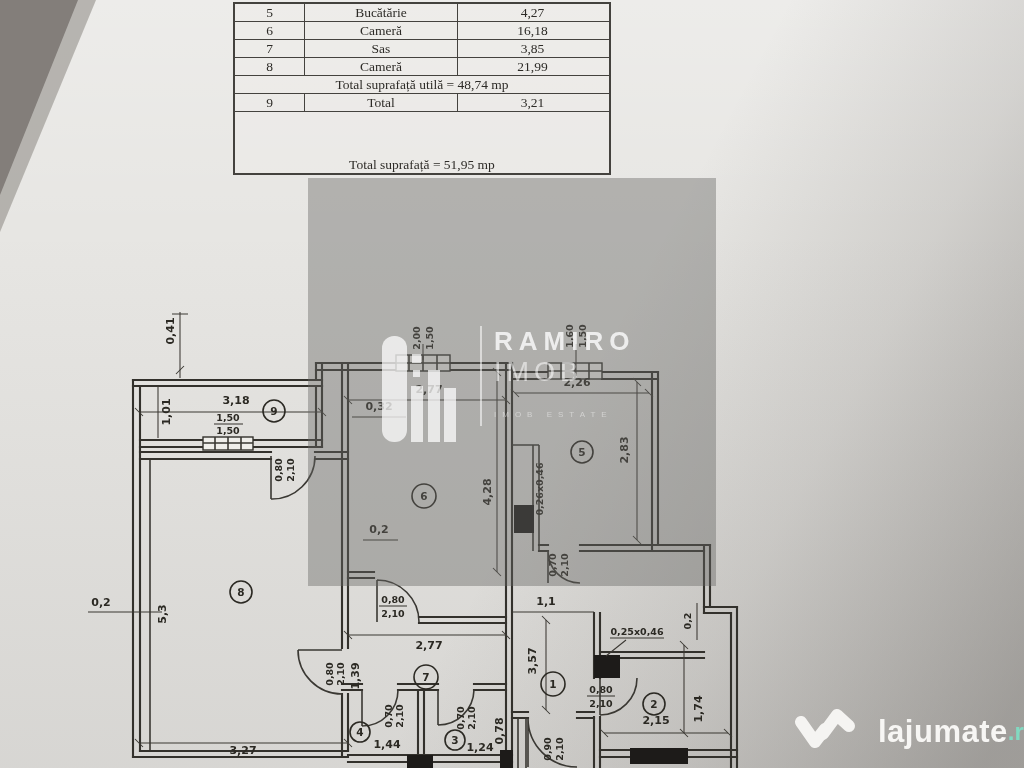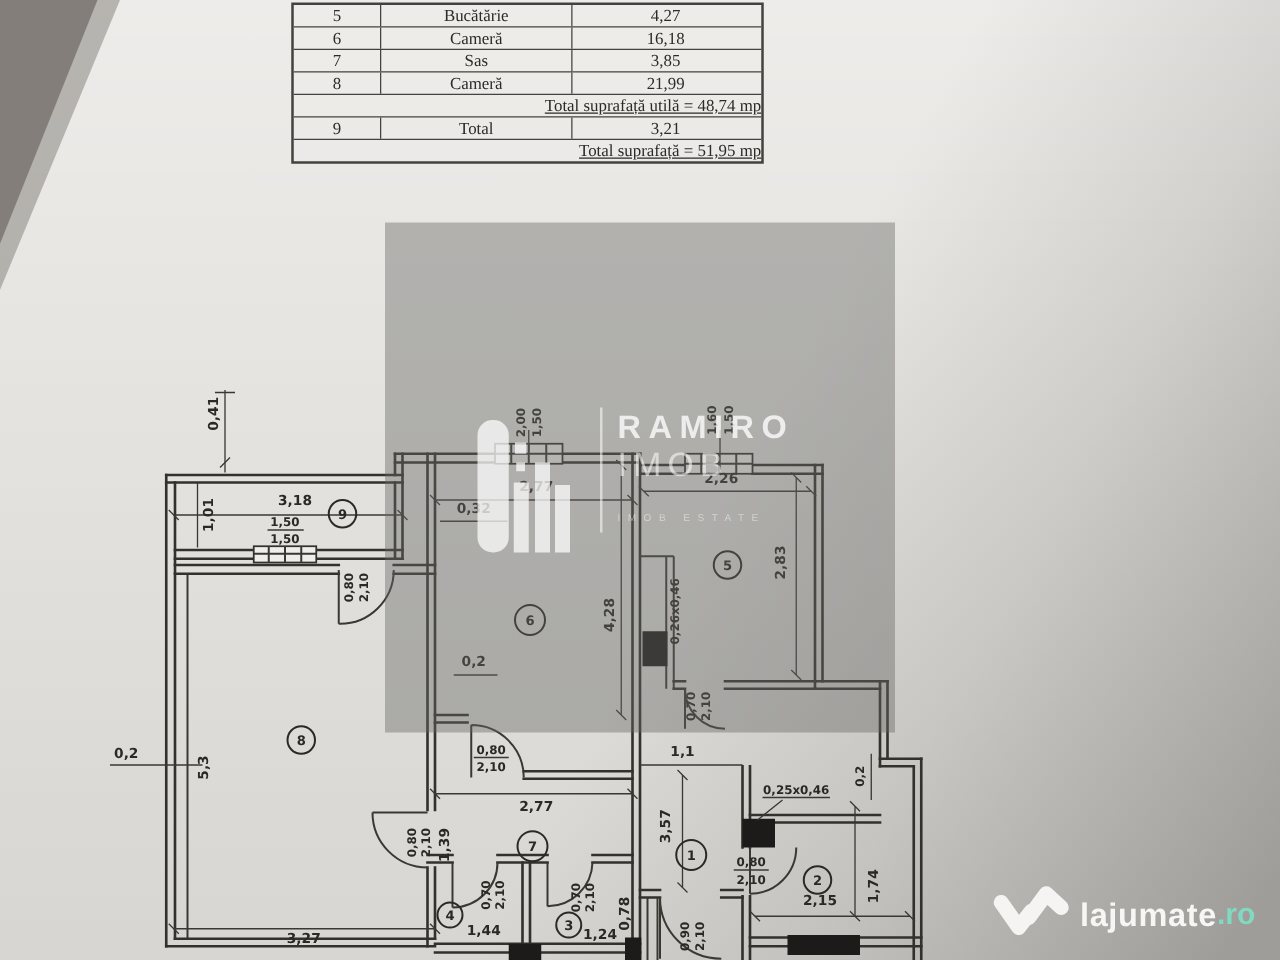--- a/index.html
+++ b/index.html
@@ -17,21 +17,21 @@
   .sheet-table{
     position:absolute;left:233px;top:2px;width:374px;
     border:2px solid #44423e;
     font-family:"Liberation Serif",serif;font-size:13.5px;color:#2d2b27;
     background:rgba(240,239,235,0.35);
   }
   .t-row{display:grid;grid-template-columns:70px 153px 149px;border-bottom:1px solid #44423e;}
   .t-row:last-child{border-bottom:none;}
   .t-cell{height:17px;line-height:17px;text-align:center;border-right:1px solid #44423e;overflow:hidden;}
   .t-cell:last-child{border-right:none;}
-  .t-merged{height:17px;line-height:17px;text-align:right;text-decoration:underline;}
+  .t-merged{height:17px;line-height:17px;text-align:center;}
 
   
   svg text{font-family:"DejaVu Sans",sans-serif;}
   .wl{stroke:#33312c;stroke-width:2.1;fill:none;stroke-linecap:square;}
   .wl2{stroke:#3a3833;stroke-width:1.6;fill:none;}
   .dl{stroke:#3b3833;stroke-width:1.05;fill:none;}
   .pl{font-size:11px;font-weight:600;fill:#2b2923;text-anchor:middle;}
   .sm{font-size:9.5px;}
   .rc{stroke:#2b2923;stroke-width:1.6;fill:none;}
   .rn{font-size:10.5px;font-weight:600;fill:#2b2923;text-anchor:middle;}
@@ -51,21 +51,21 @@
   .ramiro{position:absolute;left:378px;top:326px;display:flex;align-items:flex-start;}
   .ramiro .bars{margin-right:10px;}
   .ramiro .divider{width:2px;height:100px;background:rgba(255,255,255,0.55);margin-right:12px;}
   .ramiro .txt{display:flex;flex-direction:column;}
   .ramiro .l1{font-size:26px;font-weight:700;letter-spacing:6px;color:rgba(255,255,255,0.78);line-height:30px;}
   .ramiro .l2{font-size:27px;font-weight:400;letter-spacing:5px;color:rgba(255,255,255,0.55);line-height:32px;}
   .ramiro .l3{font-size:8px;letter-spacing:6px;color:rgba(255,255,255,0.45);margin-top:22px;}
 
   
   .lajumate{position:absolute;left:794px;top:706px;display:flex;align-items:center;}
-  .lajumate .name{font-size:26px;font-weight:bold;color:#f7f6f4;letter-spacing:0.5px;margin-left:6px;}
+  .lajumate .name{font-size:31px;font-weight:bold;color:#f7f6f4;letter-spacing:0.5px;margin-left:20px;}
   .lajumate .tld{font-size:24px;font-weight:bold;color:#82d9c1;}
 </style>
 </head>
 <body>
 
 <svg class="corner" width="110" height="240">
   <polygon points="0,0 96,0 0,232" fill="rgba(118,112,107,0.45)"></polygon>
   <polygon points="0,0 78,0 0,195" fill="#837e7a"></polygon>
 </svg>
 
@@ -283,21 +283,21 @@
     <div class="t-cell">21,99</div>
   </div>
   <div class="t-row" style="grid-template-columns:1fr;">
     <div class="t-merged">Total suprafață utilă = 48,74 mp</div>
   </div>
   <div class="t-row">
     <div class="t-cell">9</div>
     <div class="t-cell">Total</div>
     <div class="t-cell">3,21</div>
   </div>
-  <div class="t-row" style="grid-template-columns:1fr;">
+  <div class="t-row" style="grid-template-columns:1fr;margin-top:44px;">
     <div class="t-merged">Total suprafață  =  51,95 mp</div>
   </div>
 </div>
 
 <div class="lajumate">
   <svg width="64" height="52" viewBox="0 0 64 52">
     <path d="M7 16 L21 36 L31 23" fill="none" stroke="#f5f4f2" stroke-width="12" stroke-linecap="round" stroke-linejoin="round"></path>
     <path d="M29 28 L43 9 L55 20" fill="none" stroke="#f5f4f2" stroke-width="12" stroke-linecap="round" stroke-linejoin="round"></path>
   </svg>
   <span class="name">lajumate</span>

